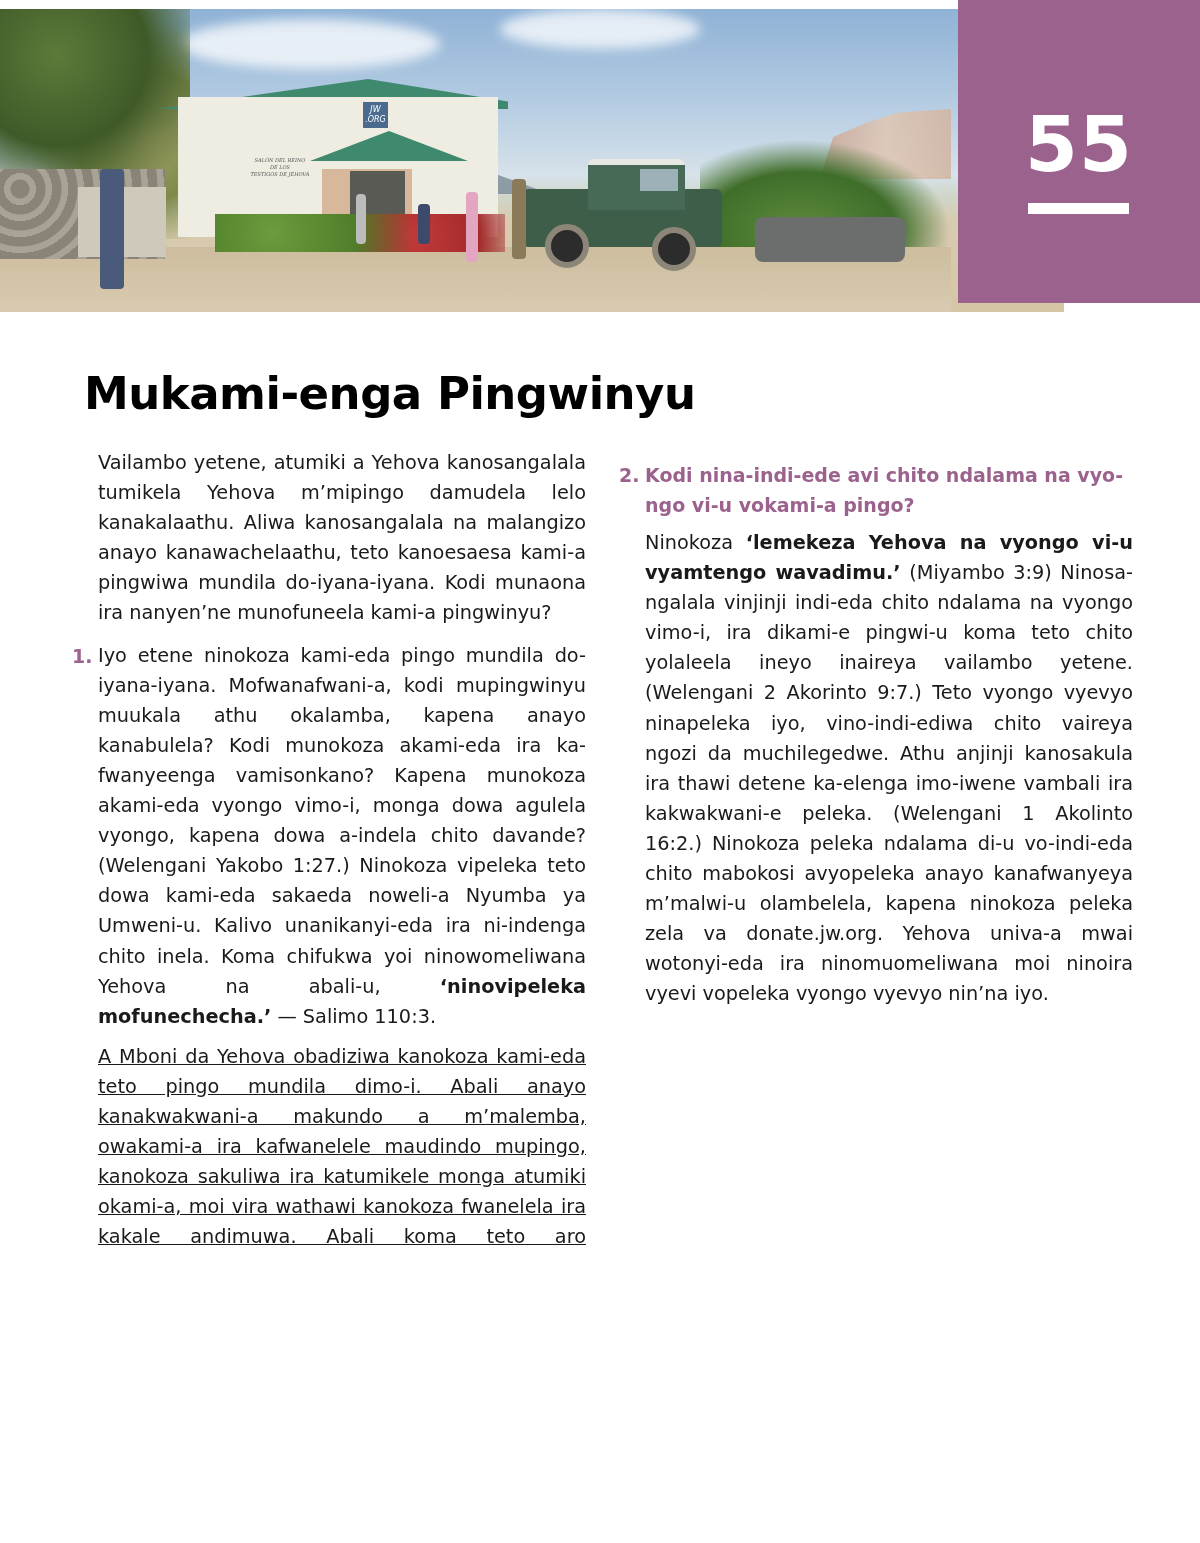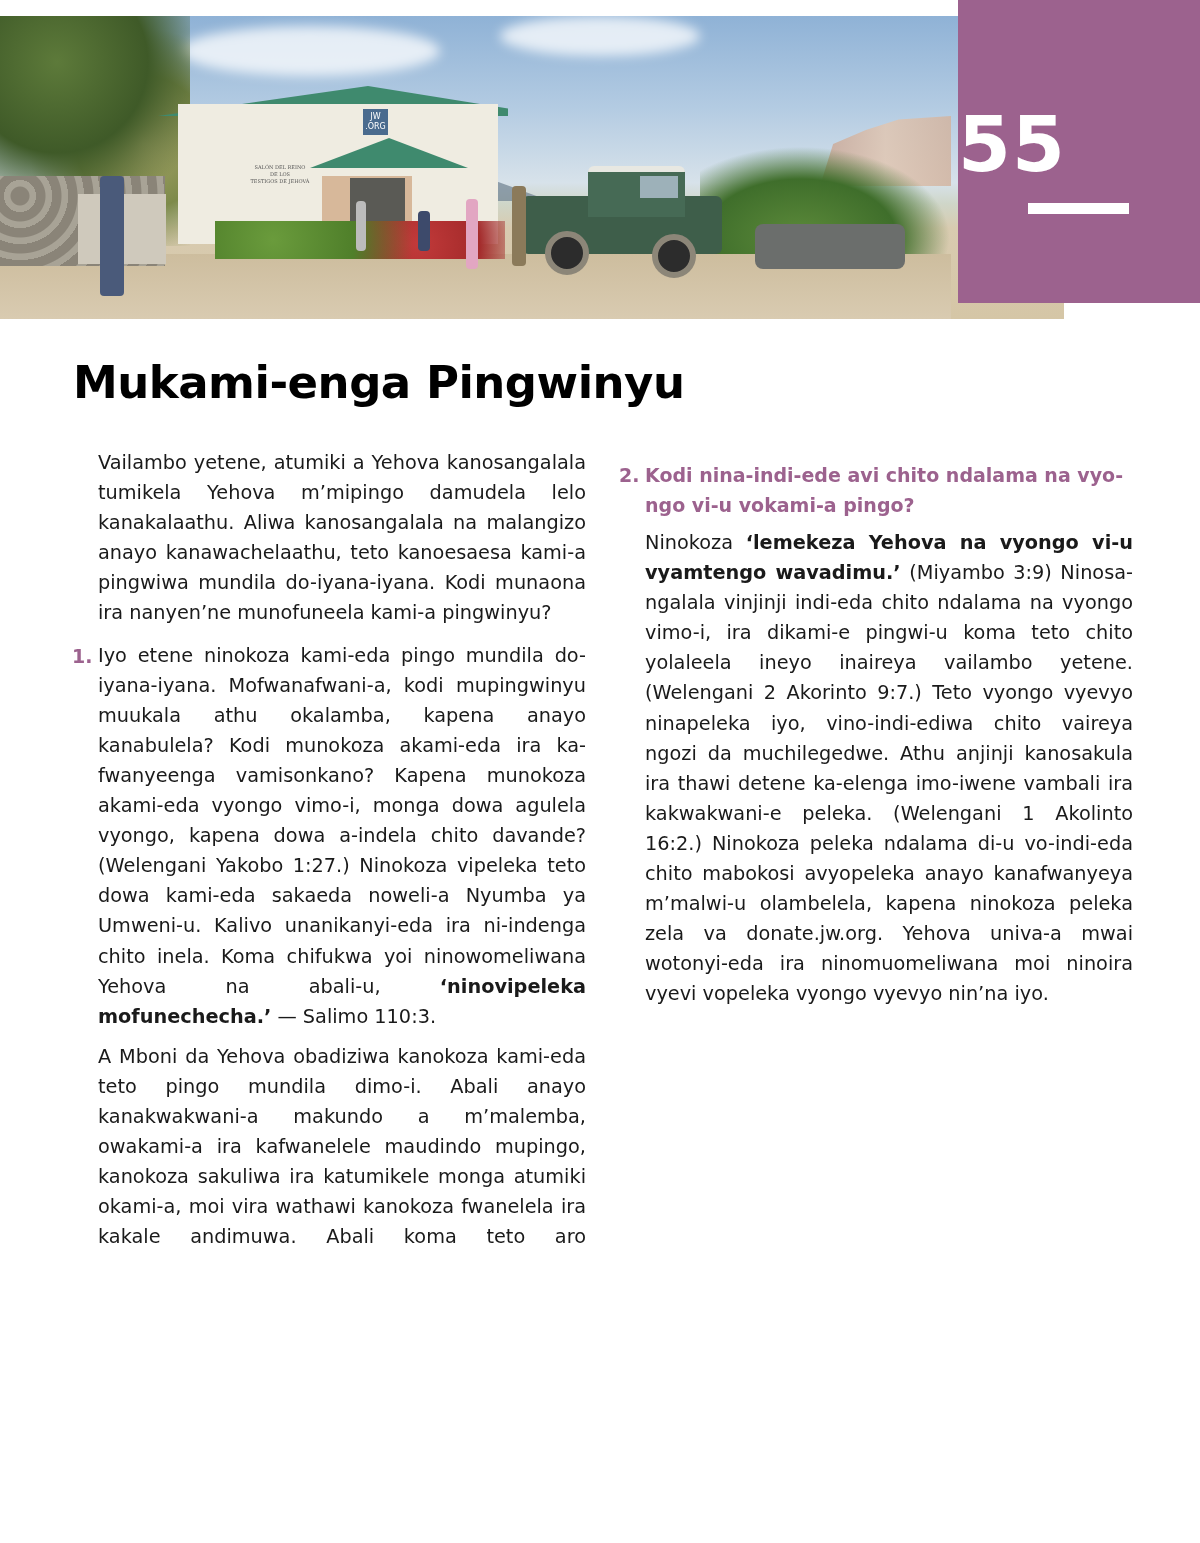--- a/index.html
+++ b/index.html
@@ -1,21 +1,21 @@
 <!DOCTYPE html>
 <html><head>
 <meta charset="utf-8">
 <style>
   html, body { margin:0; padding:0; background:#ffffff; }
   body { width:1200px; height:1543px; position:relative; overflow:hidden;
          font-family:"DejaVu Sans", sans-serif; color:#1a1a1a; }
 
   
-  .hero { position:absolute; left:0; top:16px; width:1064px; height:303px; overflow:hidden;
-          background:linear-gradient(180deg,#8fb2d6 0%,#b3cbe2 30%,#d7e2ea 55%,#cfd6c8 62%,#d8cbb0 70%,#d5c6a6 100%); }
+  .hero { position:absolute; left:0; top:9px; width:1064px; height:303px; overflow:hidden;
+          background:linear-gradient(180deg,#8fb2d6 0%,#b3cbe2 30%,#d7e2ea 55%,#cfd6c8 62%,#d8cbb0 70%,#d5c6a6 100%);font-style:italic; }
   .cloud { position:absolute; background:rgba(255,255,255,0.75); border-radius:50%; filter:blur(6px); }
   .mountain { position:absolute; left:120px; top:115px; width:430px; height:70px;
               background:#6e8090; clip-path:polygon(0 100%,18% 30%,30% 10%,45% 35%,60% 20%,80% 55%,100% 100%); opacity:.7; }
   .trees-left { position:absolute; left:0; top:0; width:190px; height:230px;
                 background:radial-gradient(circle at 30% 20%,#5d7a3a 0,#3f5a28 40%,transparent 70%),
                            radial-gradient(circle at 75% 55%,#a8a66a 0,#7d8a4a 35%,transparent 60%); }
   .stone-wall { position:absolute; left:0; top:160px; width:165px; height:90px;
                 background:repeating-radial-gradient(circle at 20px 20px,#8a8478 0 9px,#a8a396 10px 16px); }
   .plain-wall { position:absolute; left:78px; top:178px; width:88px; height:70px; background:#cfc9bc; }
   .hall { position:absolute; left:178px; top:88px; width:320px; height:140px; background:#efece1; }
@@ -42,26 +42,26 @@
   .stone-fence { position:absolute; left:755px; top:208px; width:150px; height:45px; background:#6b6e6c; border-radius:8px; }
   .truck-body { position:absolute; left:522px; top:180px; width:200px; height:58px; background:#3e5e4a; border-radius:6px; }
   .truck-cab { position:absolute; left:588px; top:150px; width:97px; height:45px; background:#466a55; border-radius:6px 6px 0 0;
                border-top:6px solid #e8e8e2; }
   .truck-win { position:absolute; left:640px; top:160px; width:38px; height:22px; background:#9db1b9; }
   .wheel { position:absolute; width:44px; height:44px; border-radius:50%; background:#2c2c2c; border:6px solid #8c8678; box-sizing:border-box; }
   .person { position:absolute; background:#3d4a6b; border-radius:4px; }
 
   
   .chapter-badge { position:absolute; left:958px; top:0; width:242px; height:303px; background:#9c628e; }
-  .chapter-number { position:absolute; left:0; top:100px; width:100%; text-align:left; color:#ffffff;
+  .chapter-number { position:absolute; left:0; top:100px; width:100%; text-align:center; color:#ffffff;
                     font-family:"DejaVu Sans", sans-serif; font-weight:bold; font-size:76px; line-height:90px; letter-spacing:1px; }
   .chapter-underline { position:absolute; left:1028px; top:203px; width:101px; height:11px; background:#ffffff; }
 
   
-  .page-title { position:absolute; left:72px; top:350px; margin:1px; font-family:"DejaVu Sans", sans-serif;
+  .page-title { position:absolute; left:72px; top:350px; margin:12px; font-family:"DejaVu Sans", sans-serif;
                 font-weight:bold; font-size:45px; line-height:64px; color:#000; letter-spacing:-0.5px; }
 
   
   .col { position:absolute; top:448px; width:488px; font-size:19.3px; line-height:30.1px; }
   .col-left { left:98px; }
   .col-right { left:645px; }
   .col p { margin:0 0 10px 0; text-align:justify; hyphens:manual; }
   .q { position:relative; margin:12px 0 8px -26px; padding-left:26px; color:#9c628e; font-weight:bold;
        font-size:19px; line-height:30px; }
   .q .qnum { position:absolute; left:0; top:0; }
@@ -117,21 +117,21 @@
 
 <div class="col col-left">
   <p>Vailambo yetene, atumiki a Yehova kanosanga­lala tumikela Yehova m’mipingo damudela lelo kanakalaathu. Aliwa kanosangalala na malangi­zo anayo kanawachelaathu, teto kanoesaesa kami-a pingwiwa mundila do-iyana-iyana. Kodi munaona ira nanyen’ne munofuneela kami-a pi­ngwinyu?</p>
 
   <div class="q">
     <span class="qnum">1.</span>
   </div>
 
   <p><span>Iyo etene ninokoza kami-eda pingo mundila do-iyana-iyana. Mofwanafwani-a, kodi mupingwi­nyu muukala athu okalamba, kapena anayo kanabulela? Kodi munokoza akami-eda ira ka­fwanyeenga vamisonkano? Kapena munokoza akami-eda vyongo vimo-i, monga dowa agule­la vyongo, kapena dowa a-indela chito dava­nde? (Welengani Yakobo 1:27.) Ninokoza vi­peleka teto dowa kami-eda sakaeda noweli-a Nyumba ya Umweni-u. Kalivo unanikanyi-eda ira ni-indenga chito inela. Koma chifukwa yoi ni­nowomeliwana Yehova na abali-u, </span><b>‘ninovipeleka mofunechecha.’</b><span> — Salimo 110:3.</span></p>
 
-  <p id="split-para-left" style="text-align-last: justify;">A Mboni da Yehova obadiziwa kanokoza kami-eda teto pingo mundila dimo-i. Abali ana­yo kanakwakwani-a makundo a m’malemba, owakami-a ira kafwanelele maudindo mupingo, kanokoza sakuliwa ira katumikele monga atumi­ki okami-a, moi vira wathawi kanokoza fwanele­la ira kakale andimuwa. Abali koma teto aro­</p>
+  <p id="split-para-left" style="text-align-last: justify; text-decoration: underline;">A Mboni da Yehova obadiziwa kanokoza kami-eda teto pingo mundila dimo-i. Abali ana­yo kanakwakwani-a makundo a m’malemba, owakami-a ira kafwanelele maudindo mupingo, kanokoza sakuliwa ira katumikele monga atumi­ki okami-a, moi vira wathawi kanokoza fwanele­la ira kakale andimuwa. Abali koma teto aro­</p>
 </div>
 
 <div class="col col-right">
 
   <div class="q">
     <span class="qnum">2.</span>
     <span>Kodi nina-indi-ede avi chito ndalama na vyo­ngo vi-u vokami-a pingo?</span>
   </div>
 
   <p><span>Ninokoza </span><b>‘lemekeza Yehova na vyongo vi-u vyamtengo wavadimu.’</b><span> (Miyambo 3:9) Ninosa­ngalala vinjinji indi-eda chito ndalama na vyo­ngo vimo-i, ira dikami-e pingwi-u koma teto chito yolaleela ineyo inaireya vailambo yetene. (Welengani 2 Akorinto 9:7.) Teto vyongo vye­vyo ninapeleka iyo, vino-indi-ediwa chito vai­reya ngozi da muchilegedwe. Athu anjinji ka­nosakula ira thawi detene ka-elenga imo-iwene vambali ira kakwakwani-e peleka. (Welengani 1 Akolinto 16:2.) Ninokoza peleka ndalama di-u vo-indi-eda chito mabokosi avyopeleka ana­yo kanafwanyeya m’malwi-u olambelela, kapena ninokoza peleka zela va donate.jw.org. Yehova univa-a mwai wotonyi-eda ira ninomuomeliwa­na moi ninoira vyevi vopeleka vyongo vyevyo ni­n’na iyo.</span></p>

